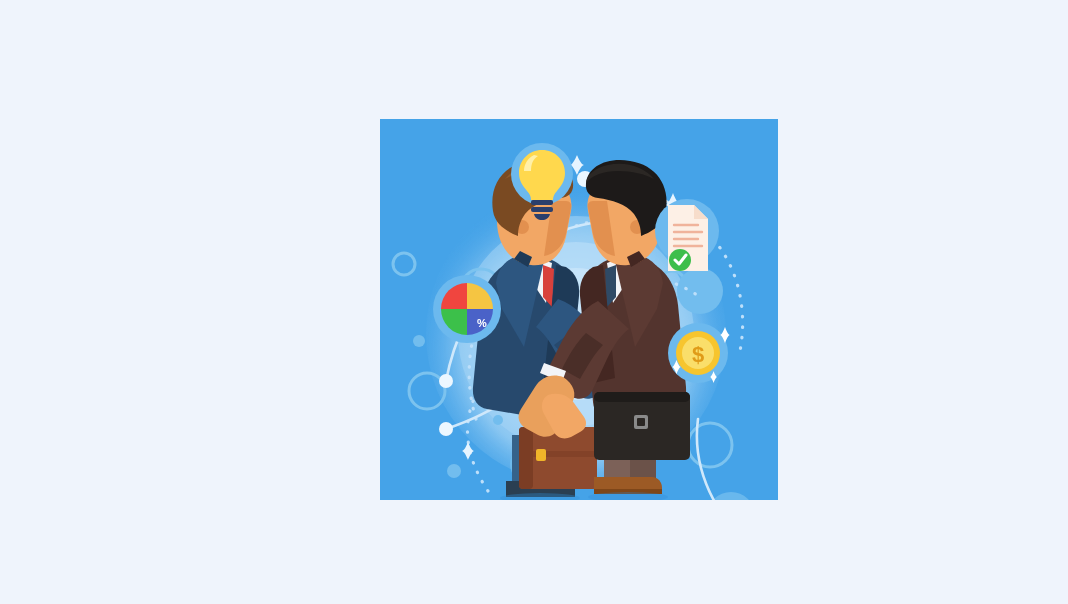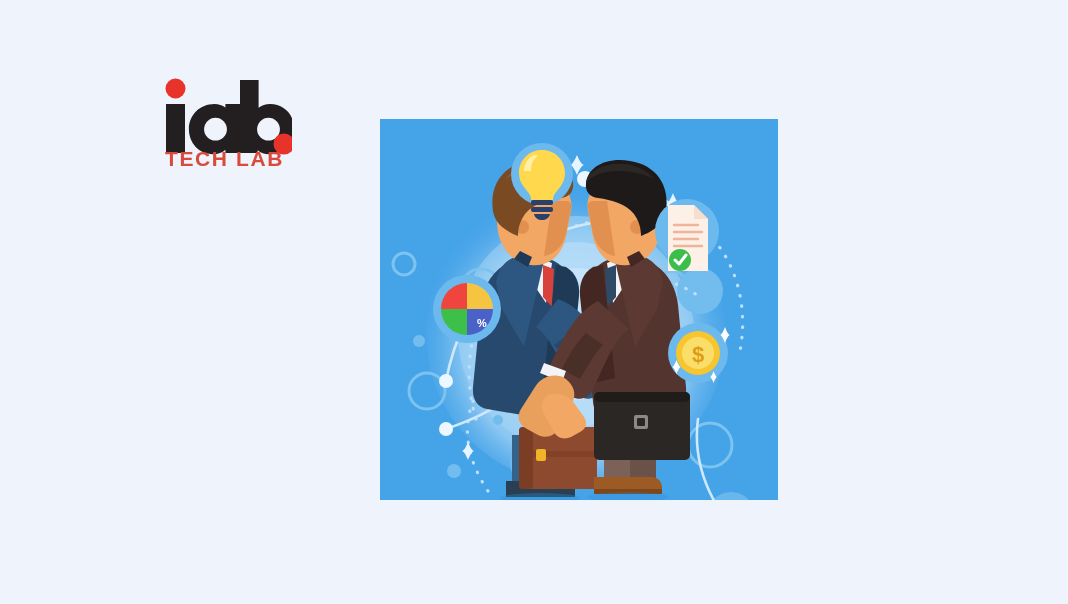--- a/index.html
+++ b/index.html
@@ -46,42 +46,20 @@
     display: block;
     width: 398px;
     height: 381px;
   }
 </style>
 </head>
 <body>
 
 <div id="page">
 
-  <div id="brand-logo">
-    <svg viewBox="0 0 130 90" width="130" height="90" xmlns="http://www.w3.org/2000/svg">
-
-      <circle cx="13.5" cy="10.5" r="10" fill="#e8332a"></circle>
-
-      <rect x="4" y="26" width="19" height="49" fill="#231f20"></rect>
-
-      <g fill="#231f20">
-        <path d="M52.5 26c-14.6 0-25.6 10.9-25.6 25.1S37.1 76.2 51 76.2c5.2 0 9.4-1.7 12.4-4.5v3.3h18.4V26H63.4v3.5C60.4 27.2 56.7 26 52.5 26z"></path>
-      </g>
-      <circle cx="53.5" cy="51.2" r="11.4" fill="#eff4fc"></circle>
-
-      <g fill="#231f20">
-        <path d="M78 2h18.6v27.8c3-2.4 7-3.8 11.6-3.8 13.9 0 24 10.8 24 25.1S121.6 76.2 107.3 76.2c-4.8 0-8.7-1.4-11.7-3.9V75H78V2z"></path>
-      </g>
-      <circle cx="106.5" cy="51.2" r="11.4" fill="#eff4fc"></circle>
-
-      <circle cx="122" cy="66" r="10.5" fill="#e8332a"></circle>
-
-      <text x="3" y="88" font-family="Liberation Sans, sans-serif" font-size="21" font-weight="bold" letter-spacing="1.6" fill="#d94a3d">TECH LAB</text>
-    </svg>
-  </div>
 
   <div id="illustration-panel">
     <svg viewBox="0 0 398 381" xmlns="http://www.w3.org/2000/svg">
       <defs>
         <clipPath id="panelClip">
             <rect x="0" y="0" width="398" height="381"></rect>
           </clipPath>
         <radialGradient id="haloGrad" cx="50%" cy="55%" r="55%">
           <stop offset="0%" stop-color="#d6ecfc"></stop>
           <stop offset="42%" stop-color="#bcdffa"></stop>

